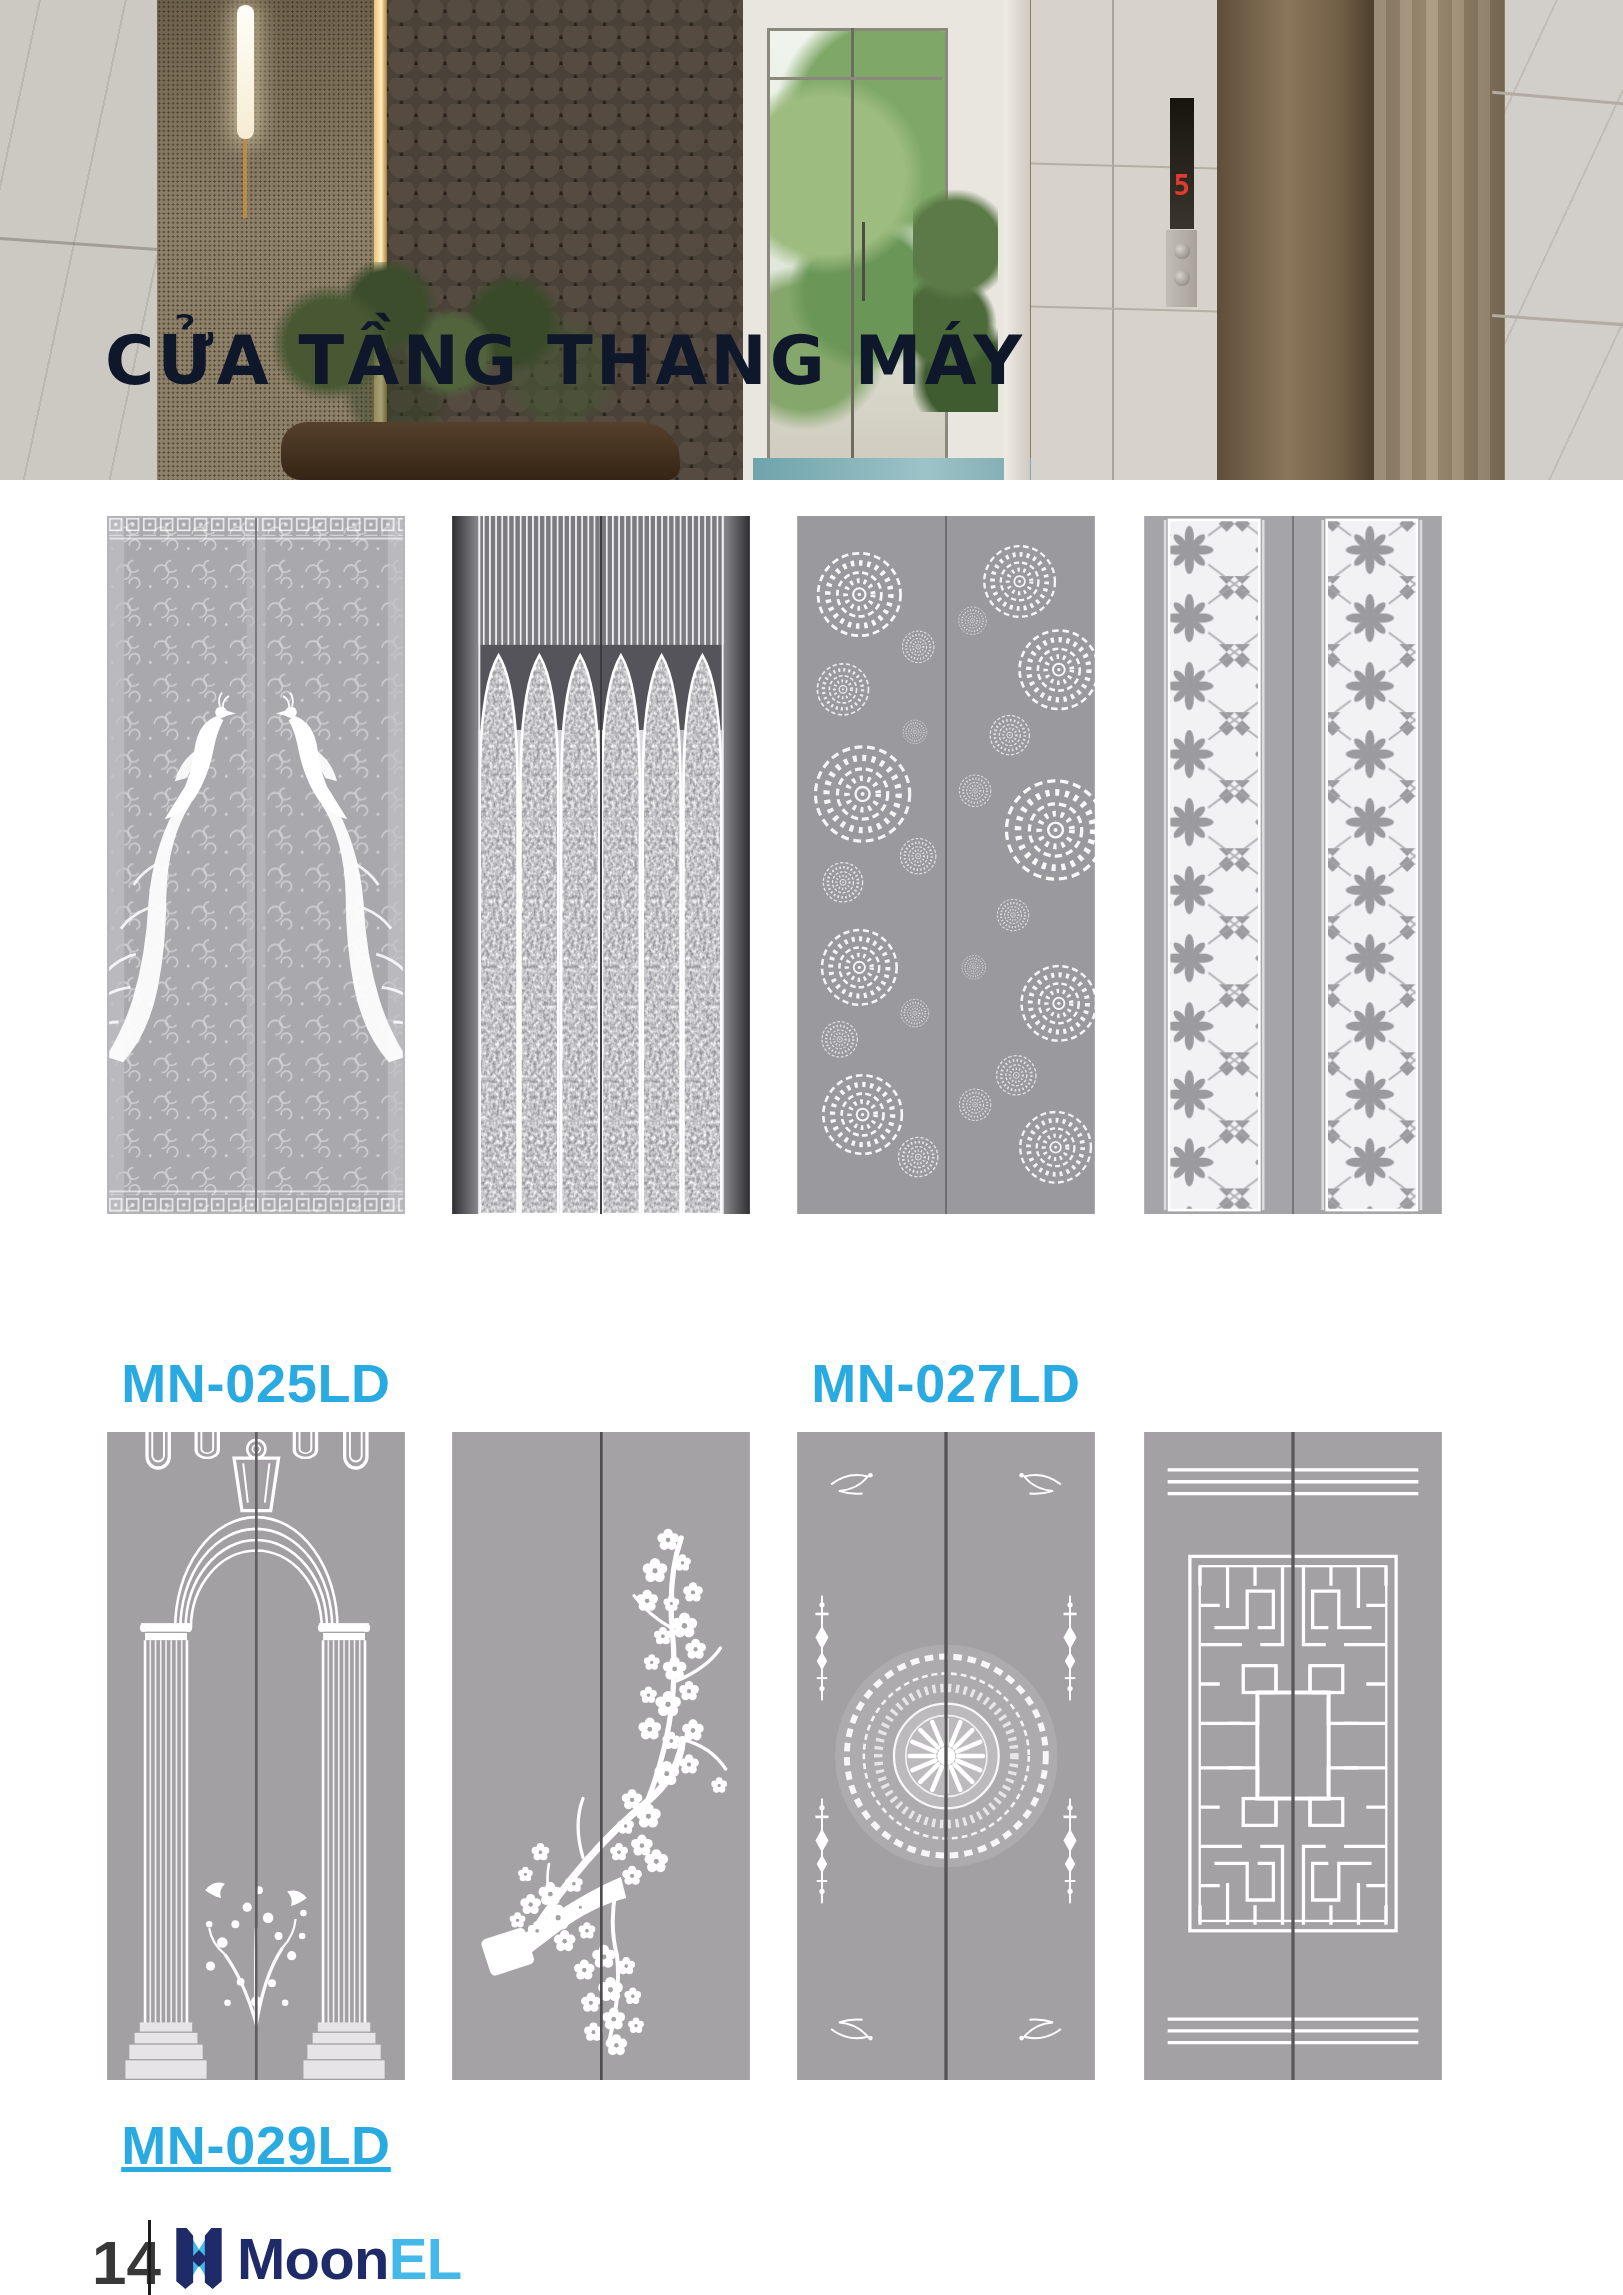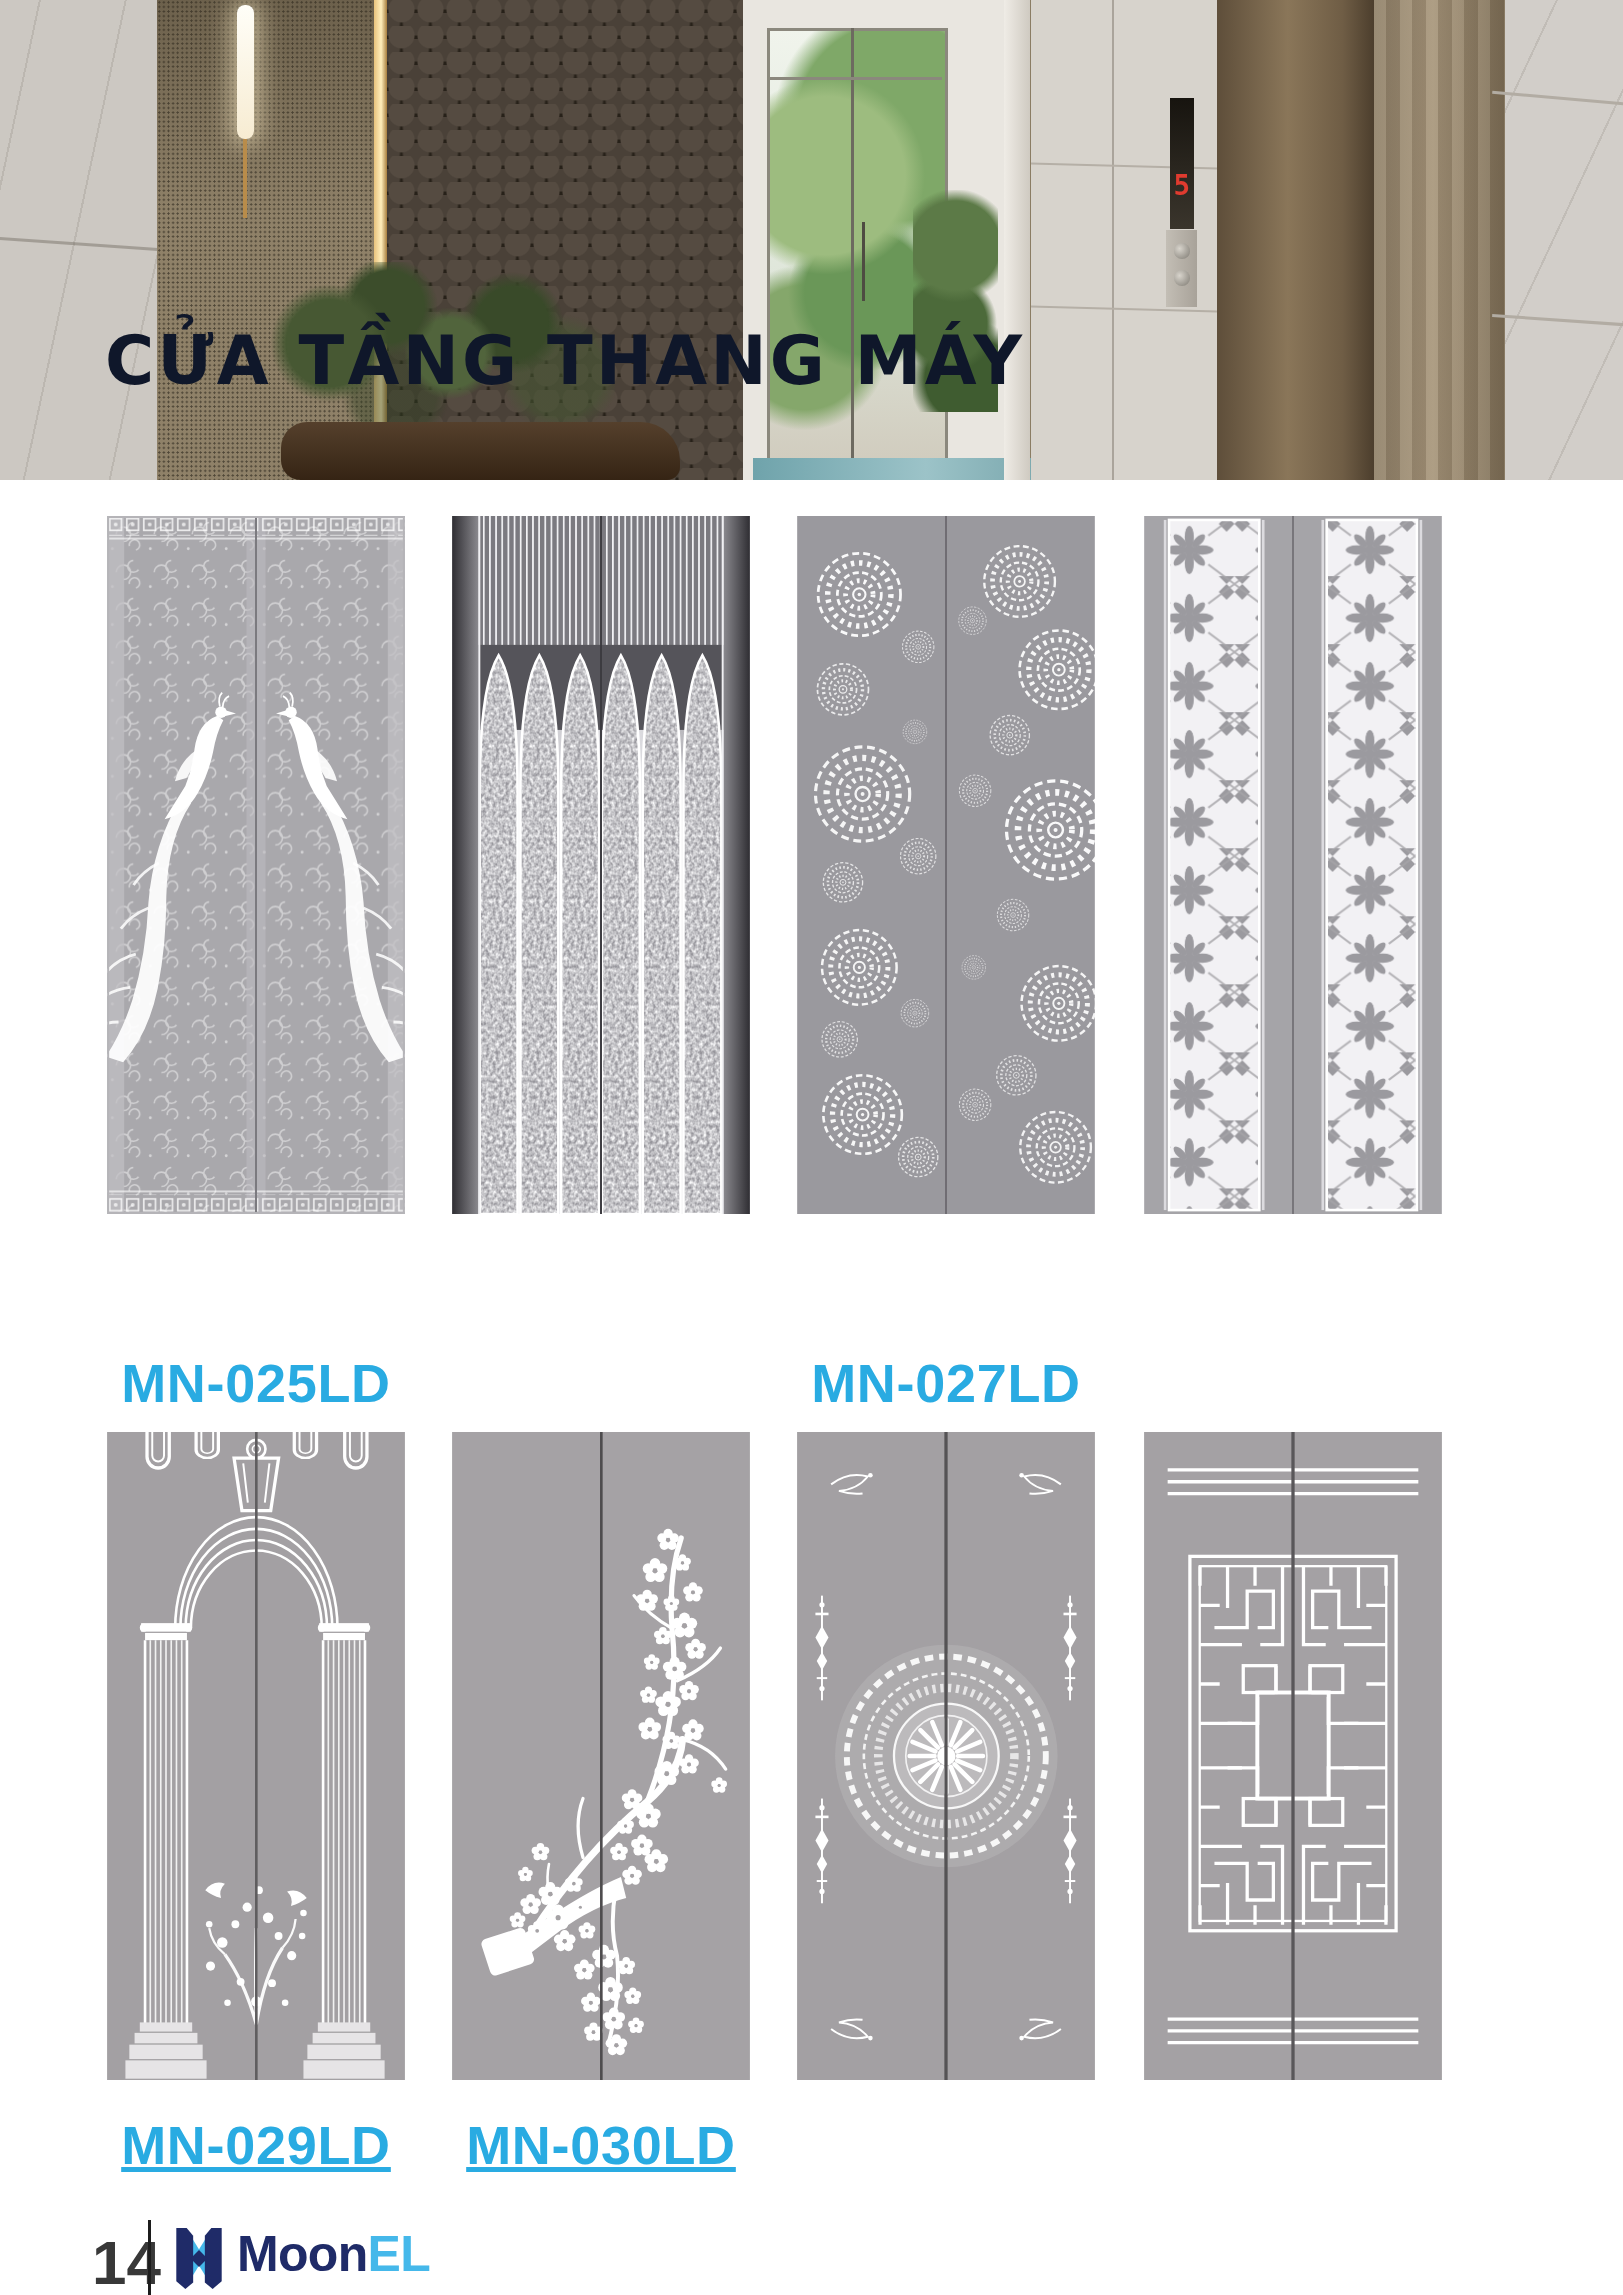--- a/index.html
+++ b/index.html
@@ -77,21 +77,21 @@
   .c1{left:107px;} .c2{left:452px;} .c3{left:797px;} .c4{left:1144px;}
   .panel svg{display:block;width:100%;height:100%;}
   .plabel{position:absolute;width:298px;text-align:center;color:#29ABE2;
     font-size:54px;font-weight:700;letter-spacing:0.7px;}
   .lrow1{top:1352px;} .lrow2{top:2114px;text-decoration:underline;}
 
   
   .pageNum{left:92px;top:2227px;font-size:62px;font-weight:700;color:#383838;}
   .fDivider{left:148px;top:2220px;width:2.6px;height:77px;background:#1c1c1c;}
   .logoMark{left:175px;top:2225px;width:48px;height:67px;}
-  .brand{left:237px;top:2225px;font-size:50px;font-weight:800;letter-spacing:-0.7px;white-space:nowrap;}
+  .brand{left:237px;top:2225px;font-size:58px;font-weight:800;letter-spacing:-0.7px;white-space:nowrap;}
   .brandMoon{color:#1F2B68;} .brandEL{color:#45B8EA;}
 </style>
 </head>
 <body>
 
 <div class="page">
 
   <div class="hero">
     <div class="abs marbleL"></div>
     <div class="abs marbleSeam"></div>
@@ -537,21 +537,20 @@
       </g>
       <use href="#p8q" transform="translate(227.5,479)"></use>
       <use href="#p8q" transform="translate(227.5,479) scale(-1,1)"></use>
       <use href="#p8q" transform="translate(227.5,479) scale(1,-1)"></use>
       <use href="#p8q" transform="translate(227.5,479) scale(-1,-1)"></use>
       <rect x="225" width="5" height="990" fill="#59575a"></rect>
     </svg>
   </div>
 
   <div class="plabel lrow2 c1">MN-029LD</div>
-  <div class="plabel lrow2 c2">MN-030LD</div>
 
   <div class="abs pageNum">14</div>
   <div class="abs fDivider"></div>
   <div class="abs logoMark">
     <svg viewBox="0 0 74 102" width="48" height="67">
       <line x1="14" y1="12" x2="62" y2="90" stroke="#45B8EA" stroke-width="13"></line>
       <line x1="60" y1="12" x2="12" y2="90" stroke="#45B8EA" stroke-width="13"></line>
       <polygon points="2,4 18,4 28,16 28,88 16,98 2,86" fill="#1F2B68"></polygon>
       <polygon points="72,4 56,4 46,16 46,88 58,98 72,86" fill="#1F2B68"></polygon>
       <polygon points="37,38 50,51 37,64 24,51" fill="#1F2B68"></polygon>

